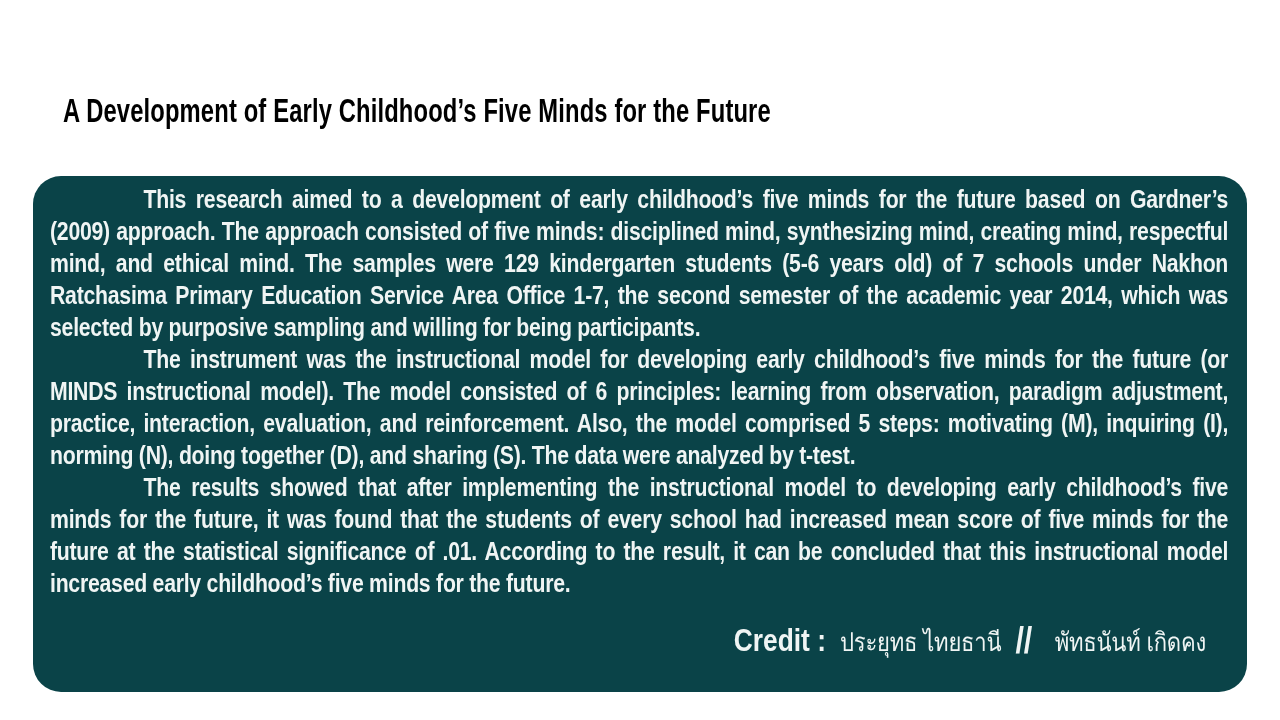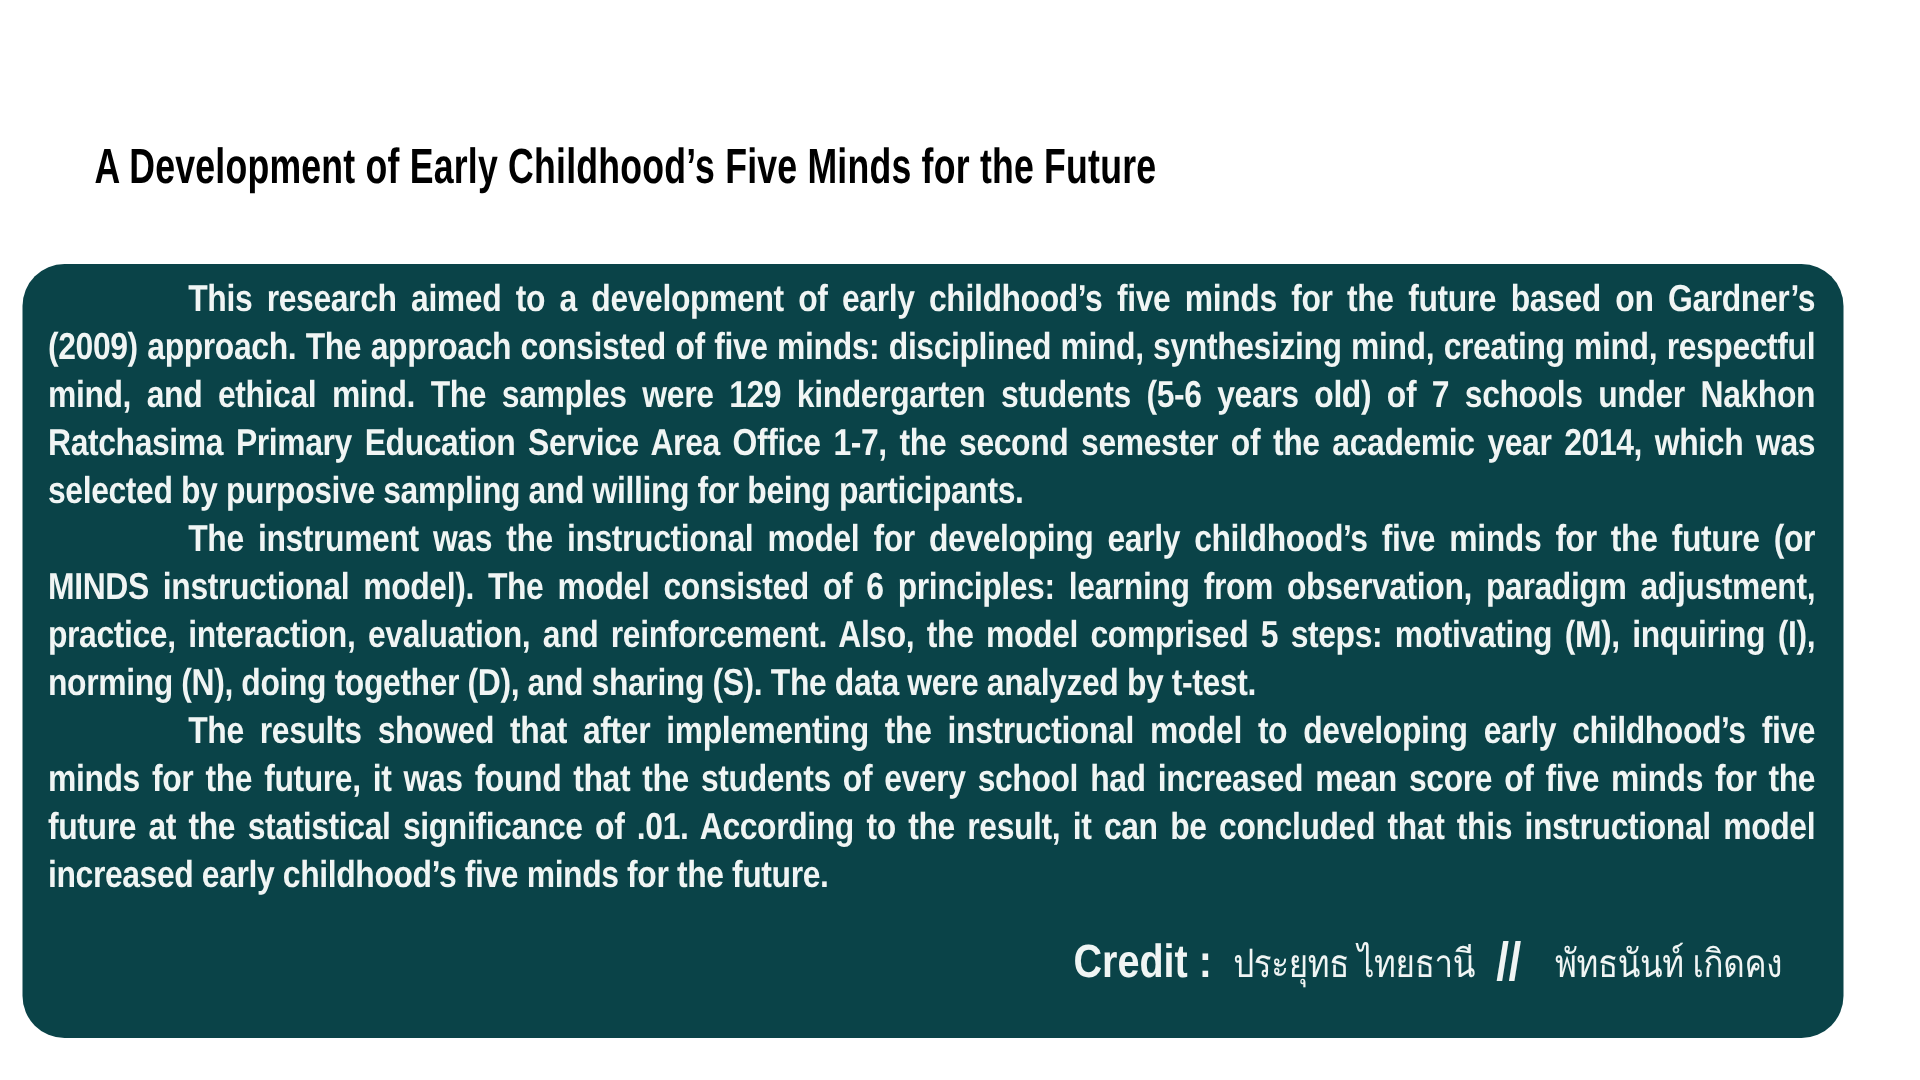--- a/index.html
+++ b/index.html
@@ -24,21 +24,21 @@
     font-size: 33px;
     font-weight: bold;
     color: var(--title-text, #000000);
     white-space: nowrap;
     letter-spacing: 0.2px;
     transform: scaleX(0.72);
     transform-origin: left top;
   }
   .panel {
     position: absolute;
-    left: 15px;
+    left: 33px;
     top: 176px;
     width: 1214px;
     height: 516px;
     background: var(--panel, #0a4348);
     border-radius: 28px;
     box-sizing: border-box;
     padding: 7px 17px 0 17px;
     overflow: hidden;
   }
   .panel-inner {

